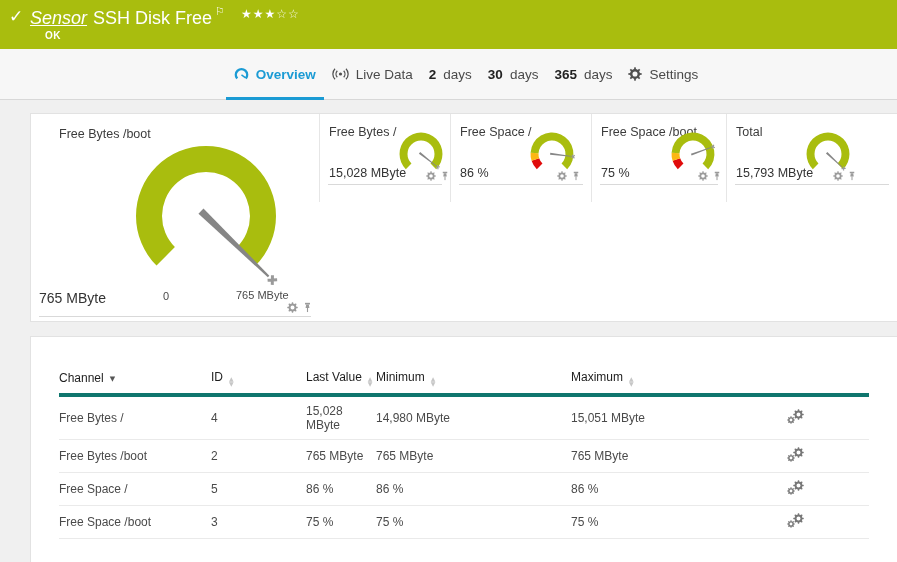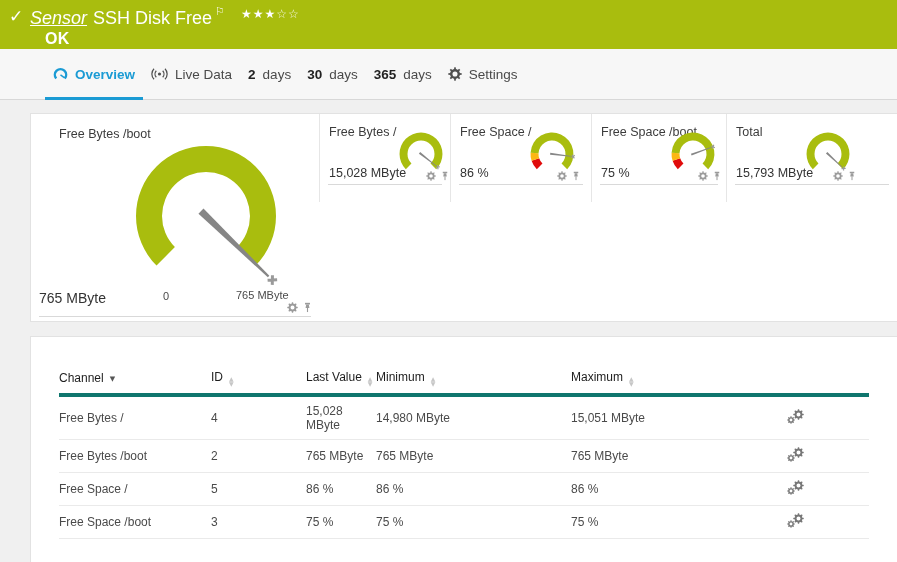--- a/index.html
+++ b/index.html
@@ -12,25 +12,25 @@
   .glyph{font-family:"DejaVu Sans",sans-serif;}
 
   
   .topbar{position:absolute;left:0;top:0;right:0;height:49px;background:#a9bd0e;color:#fff;}
   .check-icon{position:absolute;left:9px;top:6px;font-size:17px;font-weight:bold;}
   .title-line{position:absolute;left:30px;top:5px;font-size:18px;white-space:nowrap;}
   .title-prefix{font-style:italic;font-weight:300;margin-right:6px;text-decoration:underline;}
   .flag-icon{font-size:11px;vertical-align:9px;margin-left:3px;opacity:.95;}
   .stars{font-size:12px;letter-spacing:1px;margin-left:16px;vertical-align:6px;}
   .stars .empty{opacity:.85;}
-  .status-ok{position:absolute;left:45px;top:30px;font-size:16px;font-weight:bold;letter-spacing:.4px;}
+  .status-ok{position:absolute;left:45px;top:30px;font-size:10px;font-weight:bold;letter-spacing:.4px;}
 
   
   .tabstrip{position:absolute;left:0;top:49px;right:0;height:51px;background:#f7f7f7;
-    border-bottom:1px solid #d8d8d8;display:flex;justify-content:flex-start;
+    border-bottom:1px solid #d8d8d8;display:flex;justify-content:center;
     padding:0 10px 0 45px;box-sizing:border-box;}
   .tab{position:relative;display:flex;align-items:center;gap:7px;padding:0 8px;cursor:pointer;
     color:#4a4a4a;font-size:13.5px;white-space:nowrap;}
   .tab .tab-num{font-weight:bold;color:#222;}
   .tab .tab-num:empty{display:none;}
   .tab.active{color:#1b9bd4;font-weight:bold;}
   .tab.active::after{content:"";position:absolute;left:0;right:0;bottom:-1px;height:3px;background:#1b9bd4;}
   .tab svg{flex:0 0 auto;}
   .ticon{stroke:#4f4f4f;fill:none;}
   .tab.active .ticon{stroke:#1b9bd4;}

